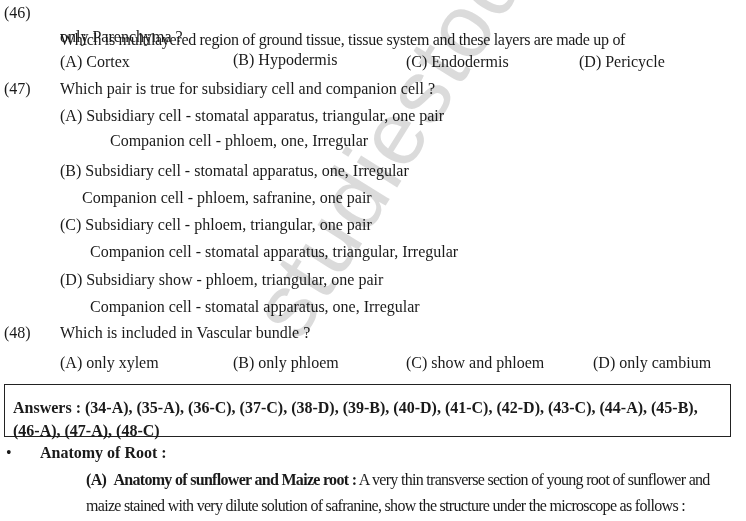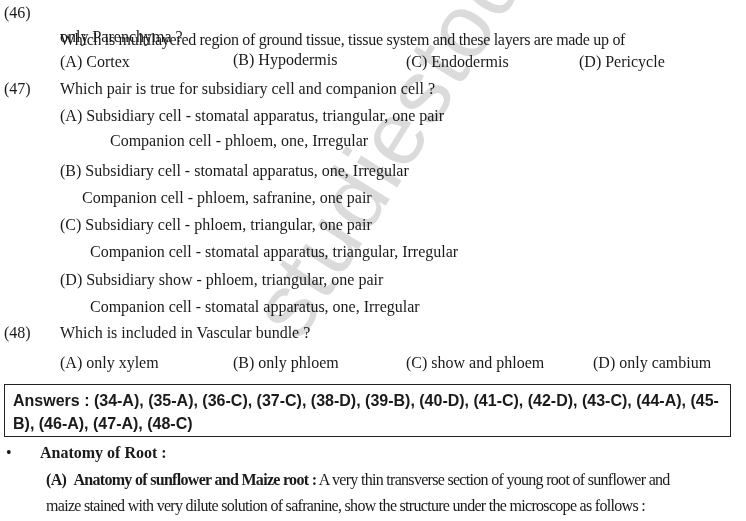--- a/index.html
+++ b/index.html
@@ -13,27 +13,27 @@
   .qtext { left: 60px; }
   .opt { position: absolute; white-space: nowrap; }
   .sub { left: 60px; }
   .sub2 { left: 82px; }
   .sub3 { left: 90px; }
   .answers-box {
     position: absolute; left: 4px; top: 384px; width: 727px; height: 53px;
     border: 1.5px solid #222; box-sizing: border-box;
   }
   .answers-text {
-    position: absolute; left: 8px; top: 4px; width: 715px;
+    position: absolute; left: 8px; top: 11px; width: 715px;
     font-weight: bold; font-size: 16px; line-height: 23px; white-space: normal;
-    font-family: Liberation Sans, sans-serif;
+    font-family: Liberation Serif, serif;
   }
   .bold { font-weight: bold; }
   .condensed { letter-spacing: -0.3px; }
-  .tight { letter-spacing: -0.7px; }
+  .tight { letter-spacing: -0.7px; margin-left: 40px; }
   .watermark {
     position: absolute; left: 230px; top: 300px;
     font-family: "Liberation Sans", sans-serif;
     font-size: 90px; color: rgba(190,190,190,0.55);
     transform: rotate(-58deg); transform-origin: left top;
     white-space: nowrap; pointer-events: none; letter-spacing: 2px;
   }
 </style>
 </head>
 <body>

